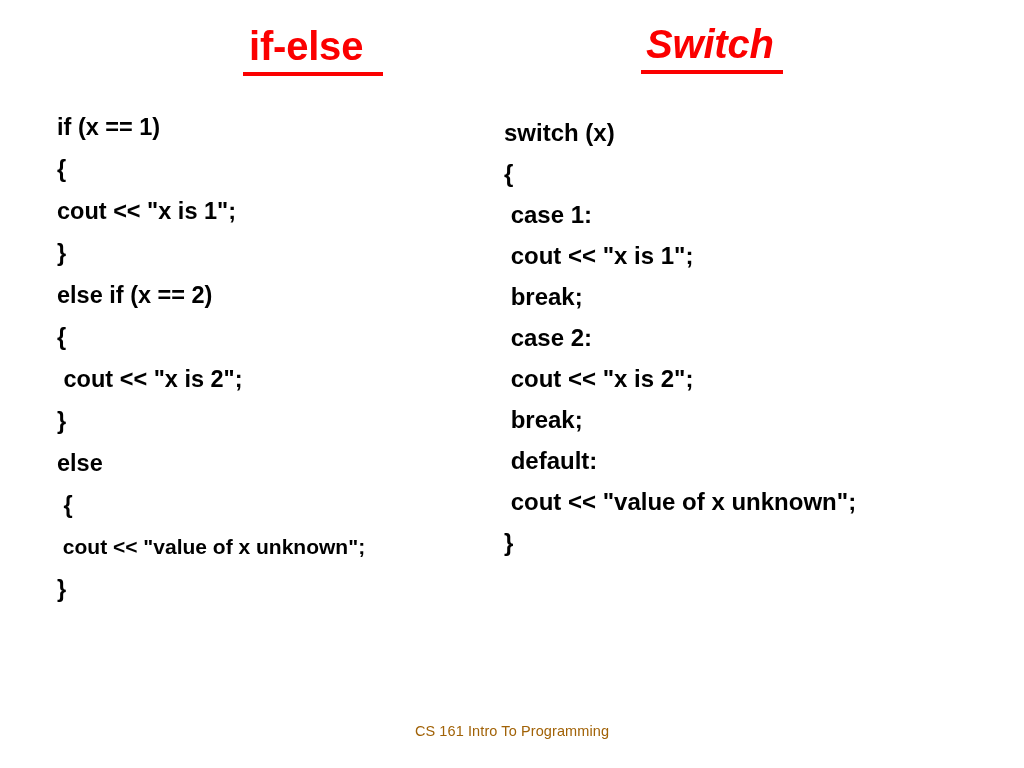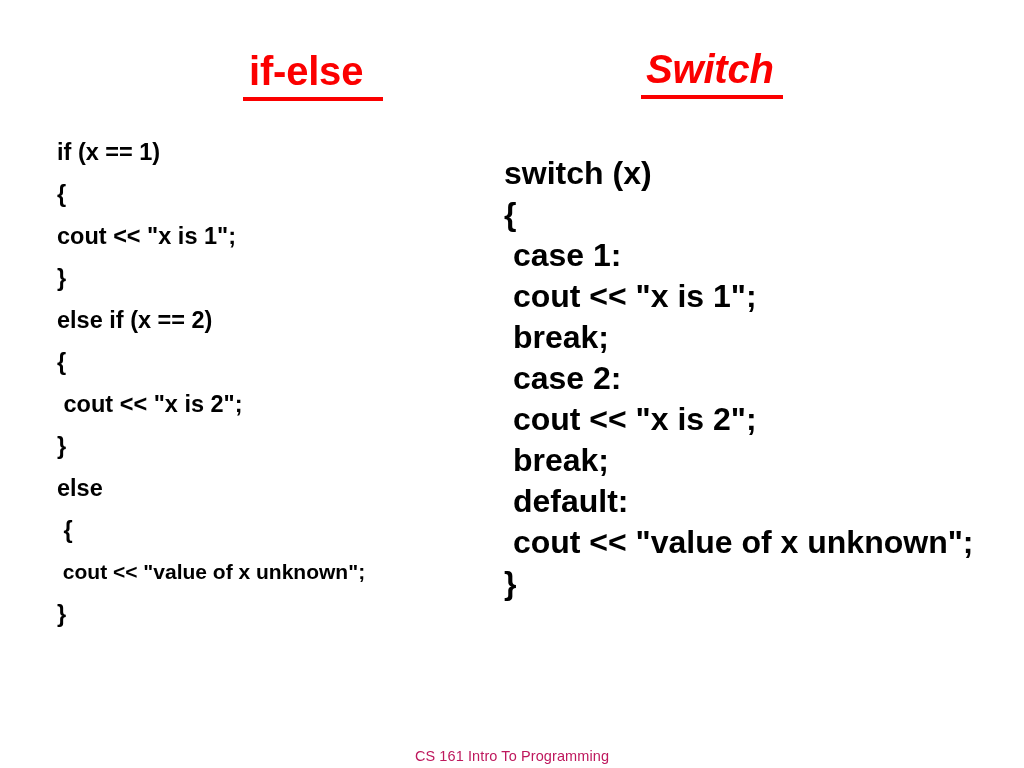--- a/index.html
+++ b/index.html
@@ -12,21 +12,20 @@
     background: #ffffff;
     font-family: "Liberation Sans", sans-serif;
     overflow: hidden;
     position: relative;
   }
 
   .slide {
     position: absolute;
     inset: 0;
     background: #ffffff;
-    margin-top: 25px;
   }
 
   
   .title {
     position: absolute;
     color: #fb0000;
     font-weight: bold;
     font-size: 40px;
     line-height: 1;
     letter-spacing: -0.2px;
@@ -65,22 +64,22 @@
   #col-ifelse .code-line {
     height: 42px;
     line-height: 42px;
   }
   #col-ifelse .code-line.small {
     font-size: 21px;
   }
 
   #col-switch {
     left: 504px;
-    top: 128px;
-    font-size: 32px;
+    top: 112px;
+    font-size: 24px;
   }
   #col-switch .code-line {
     height: 41px;
     line-height: 41px;
   }
 
   
   #logo {
     position: absolute;
     left: 832px;
@@ -90,21 +89,21 @@
   }
   #logo svg { display: block; }
 
   
   #footer {
     position: absolute;
     left: 0;
     top: 723px;
     width: 1024px;
     text-align: center;
-    color: #be185d;
+    color: #a16207;
     font-size: 14.5px;
     font-weight: normal;
     letter-spacing: 0.1px;
     white-space: pre;
   }
 </style>
 </head>
 <body>
 
 <div class="slide">

